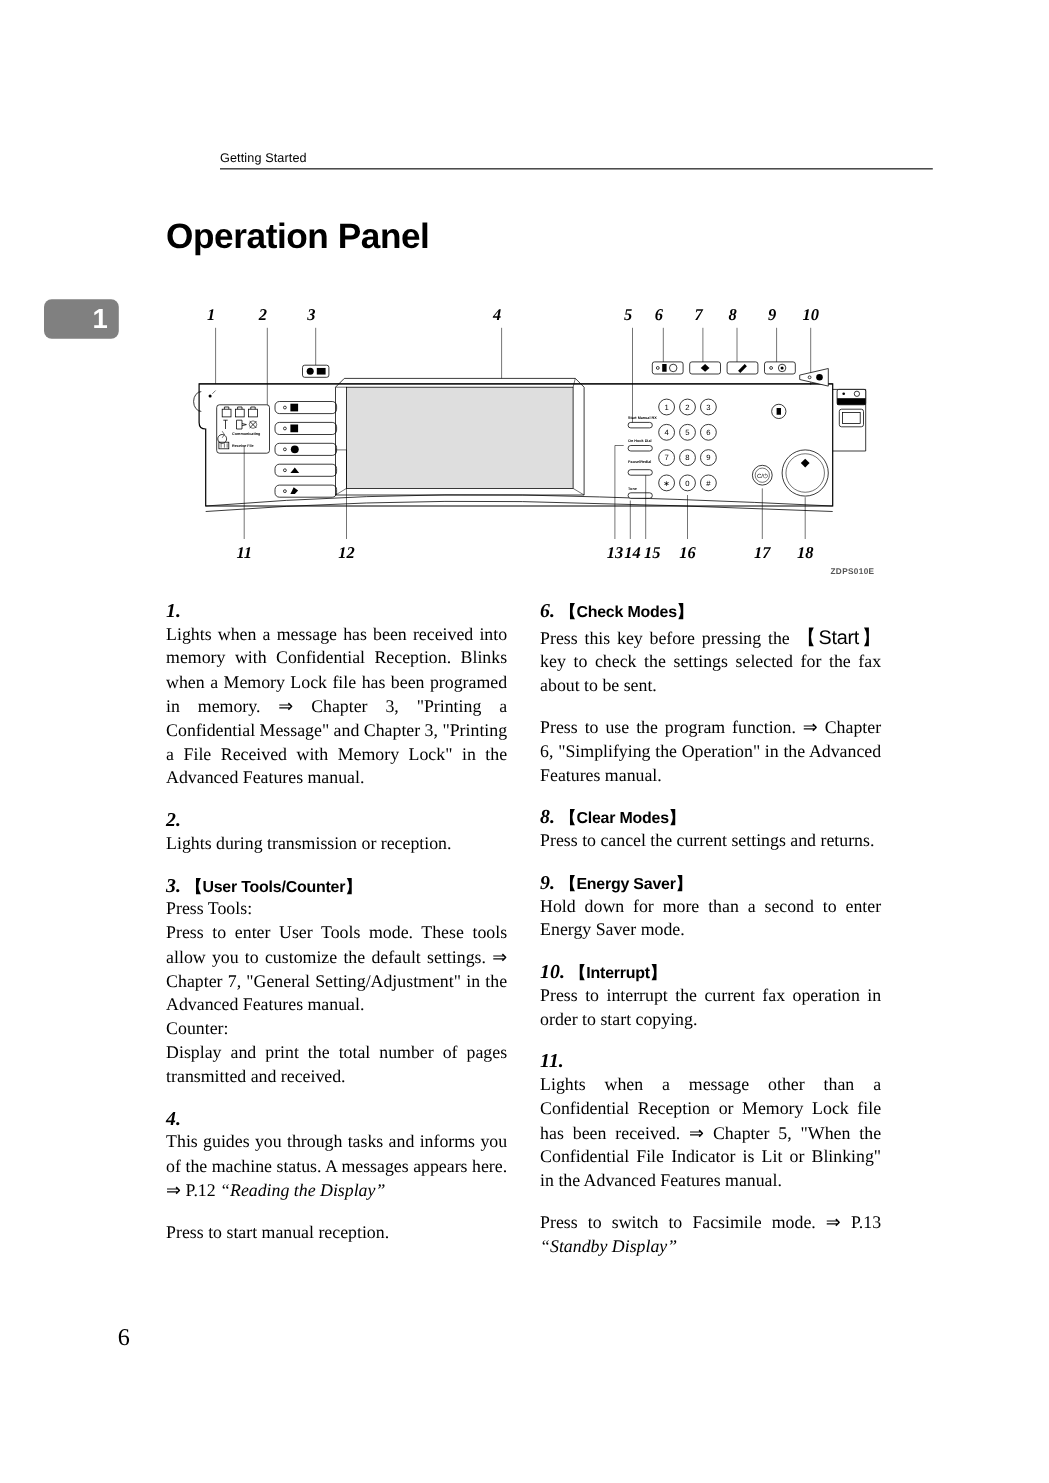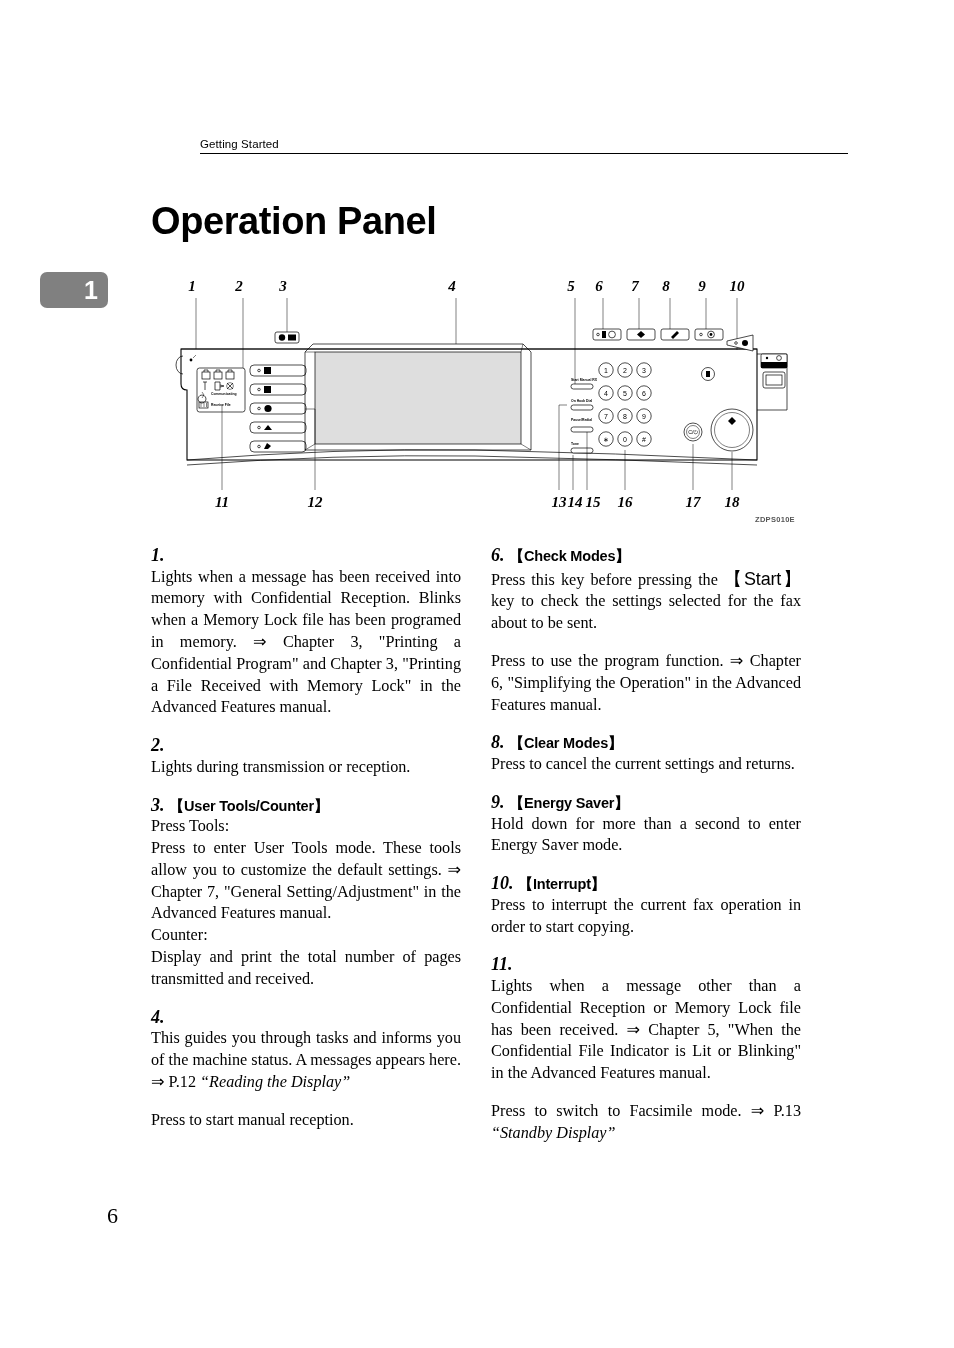--- a/index.html
+++ b/index.html
@@ -36,21 +36,21 @@
     width: 100%;
   }
 
   
   #page-title {
     position: absolute;
     left: 151px;
     top: 175px;
     font-family: "Liberation Sans", sans-serif;
     font-weight: bold;
-    font-size: 38px;
+    font-size: 32px;
     letter-spacing: -0.4px;
     color: #000;
   }
 
   
   #chapter-tab {
     position: absolute;
     left: 40px;
     top: 272px;
     width: 68px;
@@ -421,21 +421,21 @@
 </svg>
 </div>
 
 <div id="body-cols">
 
   <div class="col col-left">
 
     <div class="item-head">
       <span>1.</span>
     </div>
-    <p class="para">Lights when a message has been received into memory with Confidential Reception. Blinks when a Memory Lock file has been programed in memory. ⇒ Chapter 3, "Printing a Confidential Program" and Chapter 3, "Printing a File Received with Memory Lock" in the Advanced Features manual.</p>
+    <p class="para">Lights when a message has been received into memory with Confidential Reception. Blinks when a Memory Lock file has been programed in memory. ⇒ Chapter 3, "Printing a Confidential Message" and Chapter 3, "Printing a File Received with Memory Lock" in the Advanced Features manual.</p>
 
     <div class="gap-md"></div>
 
     <div class="item-head">
       <span>2.</span>
     </div>
     <p class="para">Lights during transmission or reception.</p>
 
     <div class="gap-md"></div>
 

